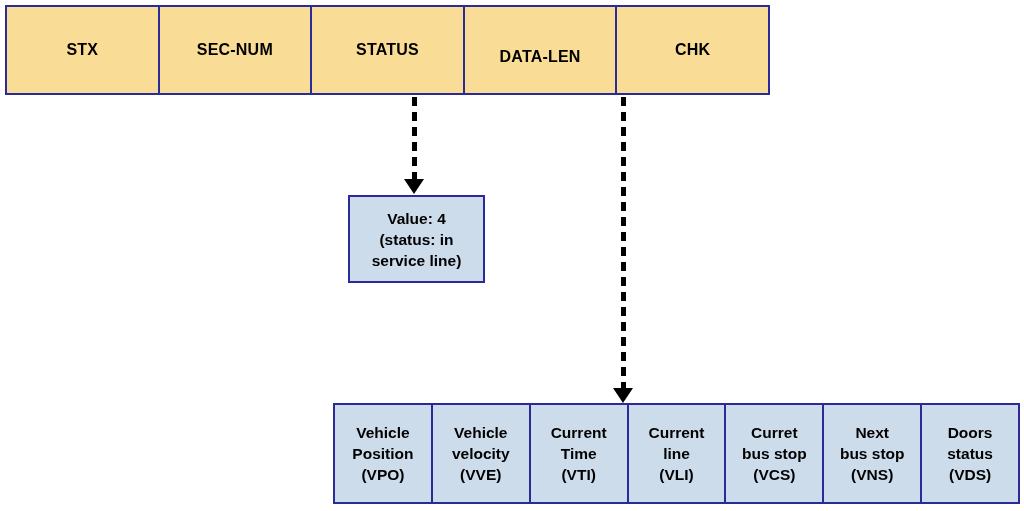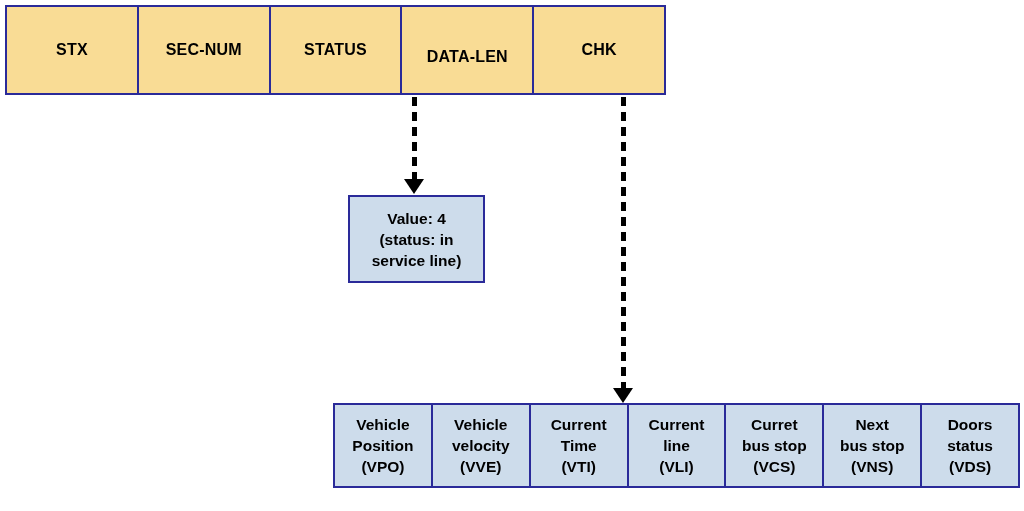--- a/index.html
+++ b/index.html
@@ -14,21 +14,21 @@
     height: 511px;
     background: #ffffff;
     overflow: hidden;
   }
 
   
   .frame-row {
     position: absolute;
     left: 5px;
     top: 5px;
-    width: 661px;
+    width: 765px;
     height: 90px;
     display: flex;
   }
   .frame-cell {
     flex: 1 1 0;
     background: var(--field-fill, #F9DC95);
     border: 2px solid var(--border-col, #2A2A99);
     margin-left: -2px;
     display: flex;
     align-items: center;
@@ -85,21 +85,21 @@
     color: #000;
     white-space: pre-line;
   }
 
   
   .data-row {
     position: absolute;
     left: 333px;
     top: 403px;
     width: 687px;
-    height: 85px;
+    height: 101px;
     display: flex;
   }
   .data-cell {
     flex: 1 1 0;
     background: var(--detail-fill, #CDDCEB);
     border: 2px solid var(--border-col, #2A2A99);
     margin-left: -2px;
     display: flex;
     align-items: center;
     justify-content: center;

